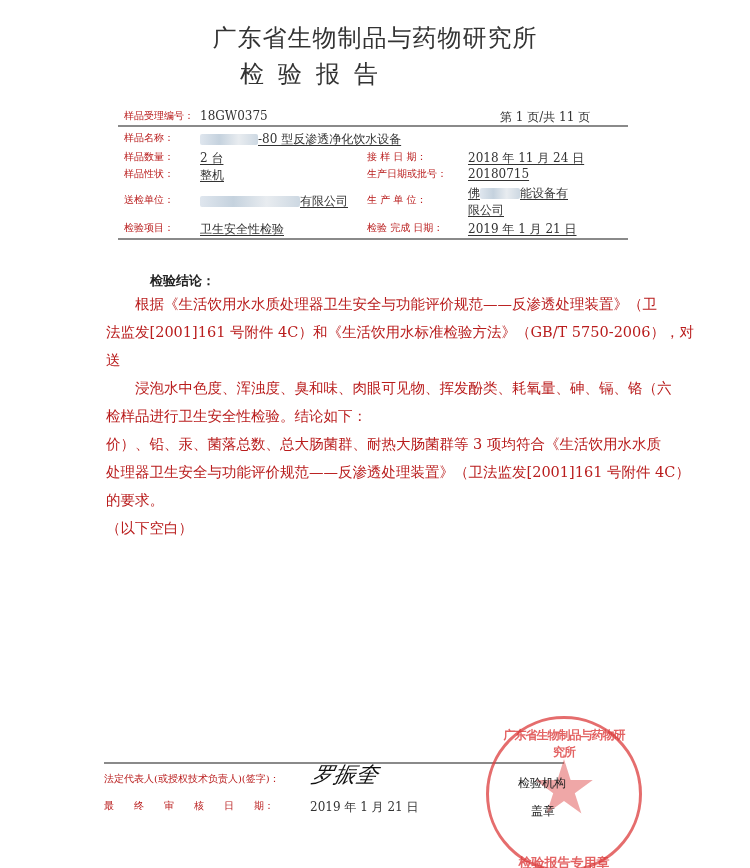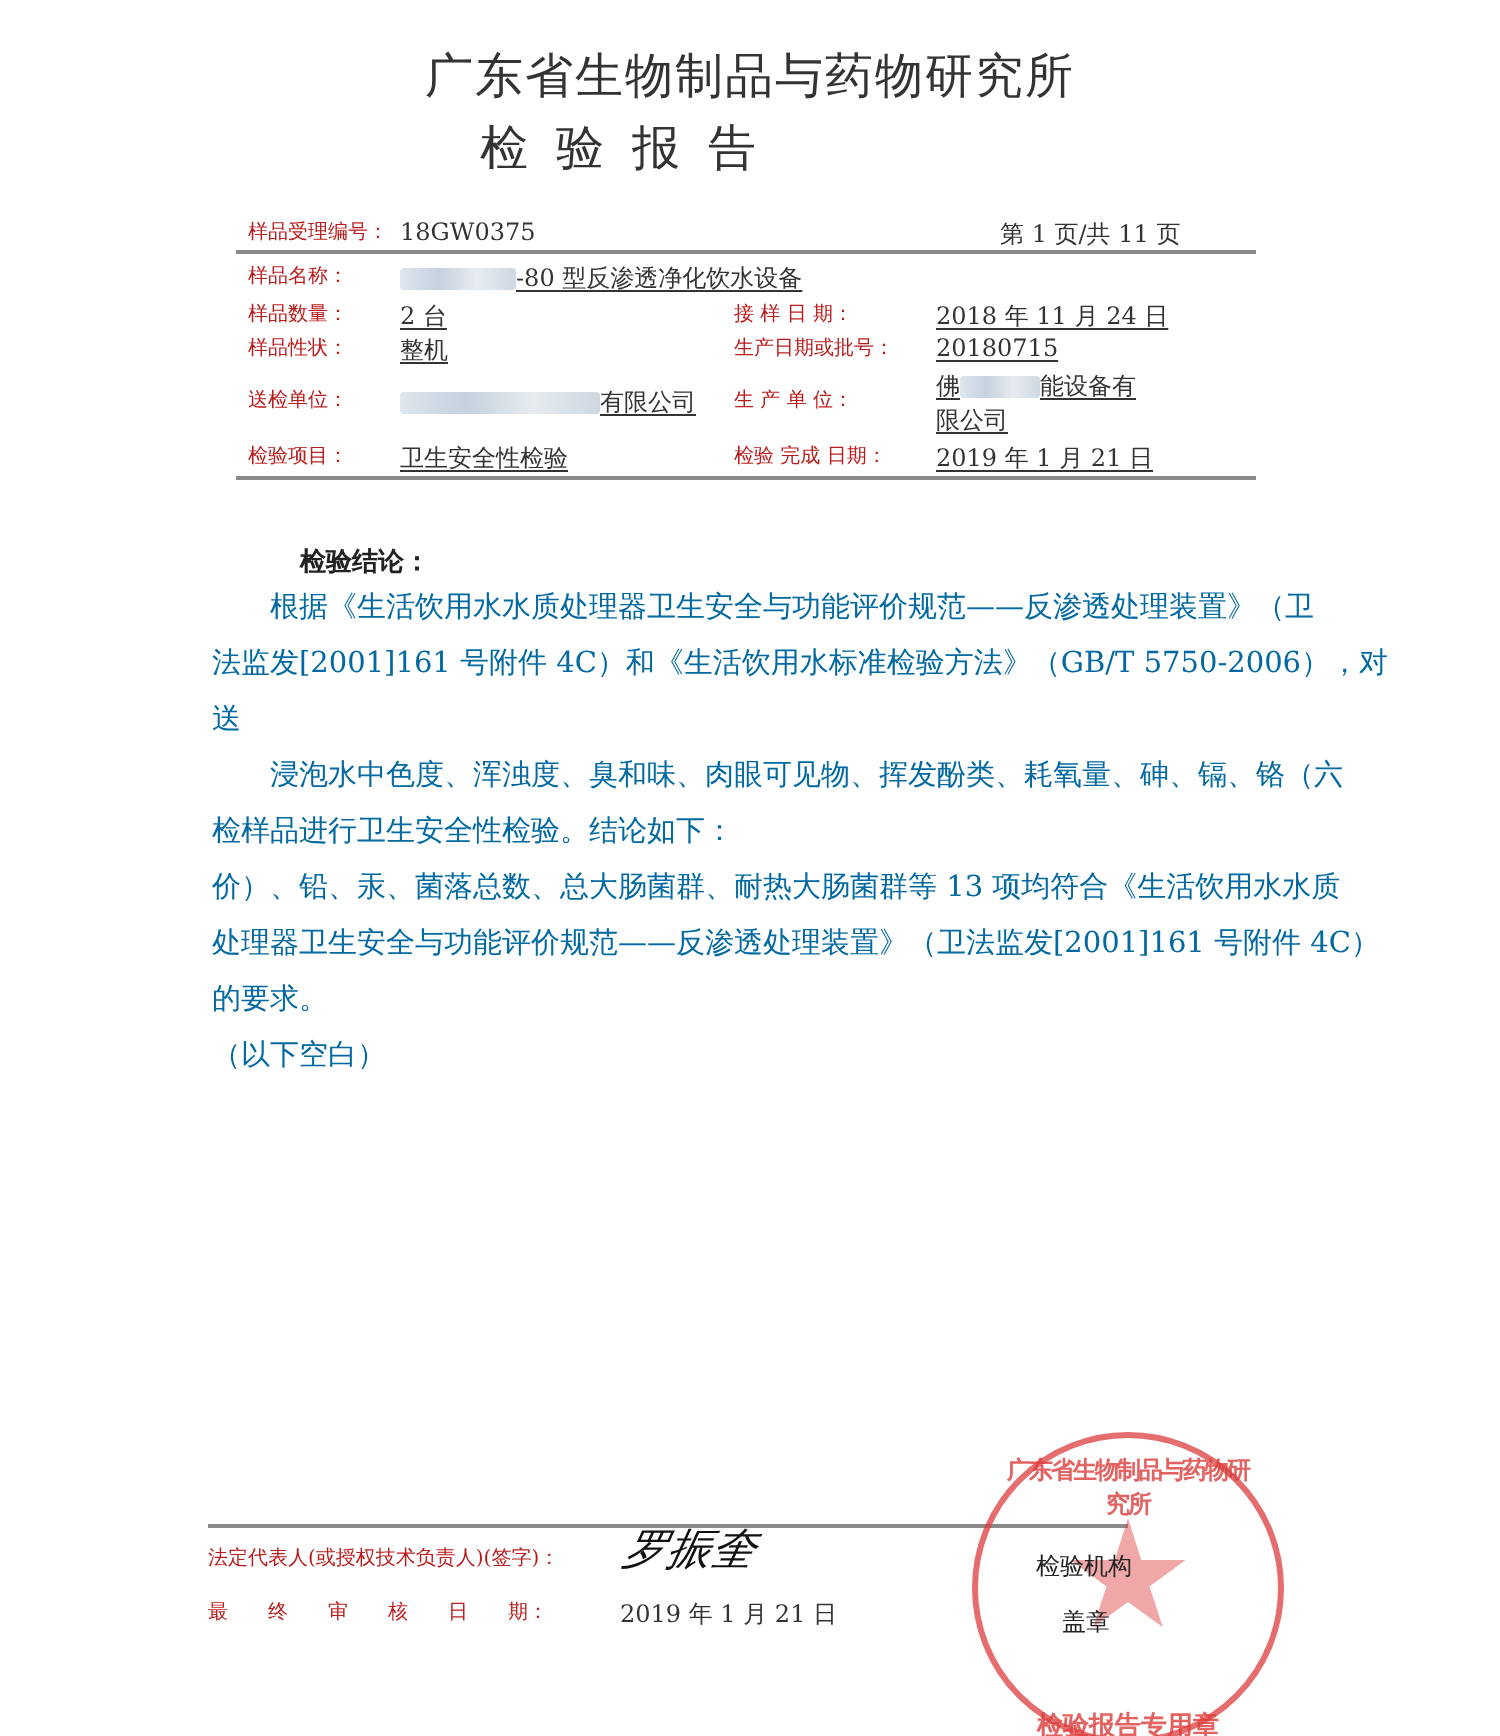--- a/index.html
+++ b/index.html
@@ -8,21 +8,21 @@
       font-family: "DejaVu Serif", "Liberation Serif", serif; color: #222;
     }
     .abs { position: absolute; }
     .title1 { left: 0; width: 750px; top: 22px; text-align: center; font-size: 24px; color: #333; letter-spacing: 1px; font-family: "DejaVu Sans", sans-serif; font-weight: normal; }
     .title2 { left: 0; width: 632px; top: 58px; text-align: center; font-size: 24px; color: #333; letter-spacing: 14px; font-family: "DejaVu Sans", sans-serif; }
     .small { font-size: 12px; color: #333; }
     .hr { position: absolute; height: 0; border-top: 2px solid #8a8a8a; }
     .lbl { font-size: 10px; color: #b91c1c; white-space: nowrap; }
     .val { font-size: 12px; color: #333; text-decoration: underline; text-underline-offset: 2px; white-space: nowrap; }
     .blur { display: inline-block; background: linear-gradient(90deg,#dfe6ee,#c5d2de,#e8ecf0,#cdd8e2); color: transparent; border-radius: 2px; height: 11px; vertical-align: middle; }
-    .body-text { font-size: 14.5px; color: #0369a1; line-height: 28px; }
+    .body-text { font-size: 14.5px; color: #b91c1c; line-height: 28px; }
     .section-title { font-size: 13px; font-weight: bold; color: #222; }
     .sig { font-family: "DejaVu Serif", serif; font-style: italic; font-size: 22px; color: #111; transform: skewX(-12deg); }
     .stamp { left: 486px; top: 716px; width: 150px; height: 150px; border: 3px solid rgba(220,60,60,0.75); border-radius: 50%; }
     .stamp-inner-text { position: absolute; color: rgba(220,60,60,0.8); font-size: 13px; font-weight: bold; }
     .star { position: absolute; left: 45px; top: 40px; width: 60px; height: 60px; background: rgba(220,60,60,0.45);
       clip-path: polygon(50% 0%, 61% 35%, 98% 35%, 68% 57%, 79% 91%, 50% 70%, 21% 91%, 32% 57%, 2% 35%, 39% 35%); }
     .overlay-text { position: absolute; font-size: 12px; color: #222; }
   </style>
 </head>
 <body>
@@ -67,21 +67,21 @@
 <div class="abs val" style="left:468px; top:221px;">2019 年 1 月 21 日</div>
 
 <div class="hr" style="left:118px; width:510px; top:238px;"></div>
 
 <div class="abs section-title" style="left:106px; top:272px;margin-left:44px;">检验结论：</div>
 <div class="abs body-text" style="left:106px; top:290px; width:600px;">
   <div>　　根据《生活饮用水水质处理器卫生安全与功能评价规范——反渗透处理装置》（卫</div>
   <div>法监发[2001]161 号附件 4C）和《生活饮用水标准检验方法》（GB/T 5750-2006），对送</div>
   <div>　　浸泡水中色度、浑浊度、臭和味、肉眼可见物、挥发酚类、耗氧量、砷、镉、铬（六</div>
   <div>检样品进行卫生安全性检验。结论如下：</div>
-  <div>价）、铅、汞、菌落总数、总大肠菌群、耐热大肠菌群等 13 项均符合《生活饮用水水质</div>
+  <div>价）、铅、汞、菌落总数、总大肠菌群、耐热大肠菌群等 3 项均符合《生活饮用水水质</div>
   <div>处理器卫生安全与功能评价规范——反渗透处理装置》（卫法监发[2001]161 号附件 4C）</div>
   <div>的要求。</div>
   <div>（以下空白）</div>
 </div>
 
 <div class="hr" style="left:104px; width:460px; top:762px;"></div>
 <div class="abs lbl" style="left:104px; top:772px;">法定代表人(或授权技术负责人)(签字)：</div>
 <div class="abs sig" style="left:312px; top:760px;">罗振奎</div>
 <div class="abs lbl" style="left:104px; top:799px;">最　　终　　审　　核　　日　　期：</div>
 <div class="abs small" style="left:310px; top:799px;">2019 年 1 月 21 日</div>

